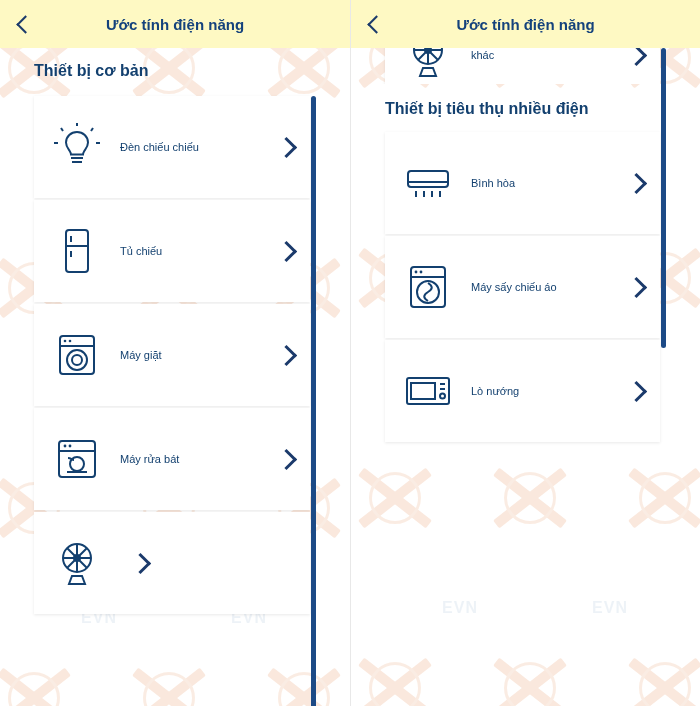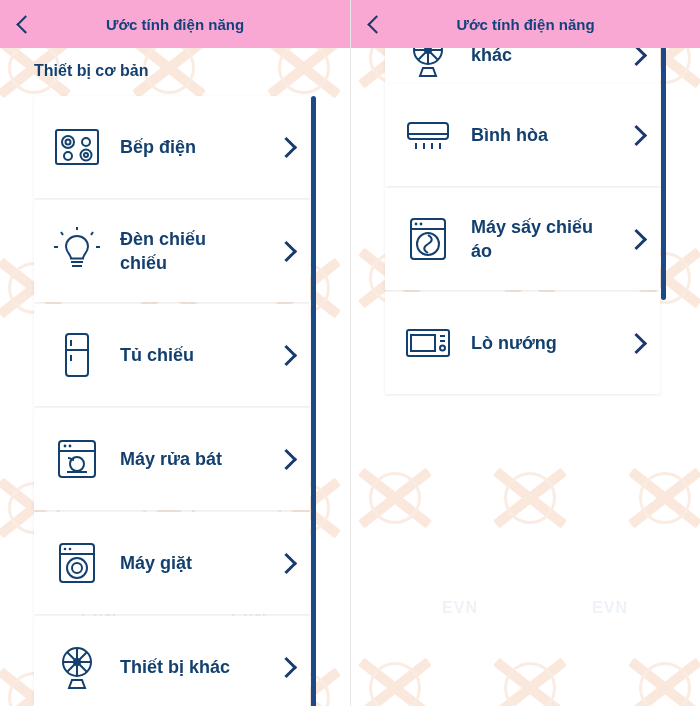--- a/index.html
+++ b/index.html
@@ -64,21 +64,21 @@
     letter-spacing: 1px;
   }
 
   
   .header {
     position: relative;
     z-index: 3;
     height: 48px;
     display: flex;
     align-items: center;
-    background: #f9a8d4;
+    background: #fef9c3;
   }
   .back-btn {
     width: 46px; height: 46px;
     display: flex; align-items: center; justify-content: center;
     cursor: pointer;
   }
   .chev-back {
     width: 13px; height: 13px;
     border-left: 2px solid #1b3a6b;
     border-bottom: 2px solid #1b3a6b;
@@ -127,22 +127,22 @@
   .card-icon {
     width: 86px;
     min-width: 86px;
     height: 100%;
     display: flex;
     align-items: center;
     justify-content: center;
   }
   .card-label {
     flex: 1;
-    font-size: 18px;
-    font-weight: bold;
+    font-size: 11px;
+    font-weight: normal;
     color: #13406f;
     line-height: 1.35;
     padding-right: 8px;
   }
   .card-chevron {
     width: 44px;
     display: flex;
     align-items: center;
     justify-content: center;
   }
@@ -260,37 +260,20 @@
       </div>
       <div class="header-title">Ước tính điện năng</div>
     </div>
 
     <div class="content">
       <div class="section-title">Thiết bị cơ bản</div>
 
       <div class="list">
         <div class="scroll-rail" style="top:0; height:614px;"></div>
 
-        <div class="card">
-          <div class="card-icon">
-            <svg width="50" height="50" viewBox="0 0 50 50" fill="none" stroke="#13406f" stroke-width="2">
-              <rect x="4" y="8" width="42" height="34" rx="2"></rect>
-              <circle cx="16" cy="20" r="6"></circle>
-                <circle cx="16" cy="20" r="2.5"></circle>
-              <circle cx="34" cy="20" r="4"></circle>
-              <circle cx="16" cy="34" r="4"></circle>
-              <circle cx="34" cy="33" r="5.5"></circle>
-                <circle cx="34" cy="33" r="2"></circle>
-            </svg>
-          </div>
-          <div class="card-label">Bếp điện</div>
-          <div class="card-chevron">
-              <span class="chev-right"></span>
-            </div>
-        </div>
 
         <div class="card">
           <div class="card-icon">
             <svg width="50" height="50" viewBox="0 0 50 50" fill="none" stroke="#13406f" stroke-width="2">
               <path d="M25 10c-6 0-11 4.6-11 10.6 0 4.2 2.4 6.6 3.8 8.6.9 1.3 1.2 2 1.2 3.2h12c0-1.2.3-1.9 1.2-3.2 1.4-2 3.8-4.4 3.8-8.6C36 14.6 31 10 25 10z"></path>
               <line x1="19" y1="36" x2="31" y2="36"></line>
               <line x1="20" y1="40" x2="30" y2="40"></line>
               <line x1="25" y1="4" x2="25" y2="1" stroke-width="2"></line>
               <line x1="11" y1="9" x2="9" y2="6"></line>
               <line x1="39" y1="9" x2="41" y2="6"></line>
@@ -315,62 +298,61 @@
           </div>
           <div class="card-label">Tủ chiếu</div>
           <div class="card-chevron">
               <span class="chev-right"></span>
             </div>
         </div>
 
         <div class="card">
           <div class="card-icon">
             <svg width="50" height="50" viewBox="0 0 50 50" fill="none" stroke="#13406f" stroke-width="2">
+              <rect x="8" y="6" width="34" height="38" rx="3"></rect>
+              <line x1="8" y1="16" x2="42" y2="16"></line>
+              <circle cx="13" cy="11" r="1.3" fill="#13406f" stroke="none"></circle>
+              <circle cx="18" cy="11" r="1.3" fill="#13406f" stroke="none"></circle>
+              <circle cx="25" cy="30" r="10"></circle>
+              <circle cx="25" cy="30" r="5"></circle>
+            </svg>
+          </div>
+          <div class="card-label">Máy giặt</div>
+          <div class="card-chevron">
+              <span class="chev-right"></span>
+            </div>
+        </div>
+
+        <div class="card">
+          <div class="card-icon">
+            <svg width="50" height="50" viewBox="0 0 50 50" fill="none" stroke="#13406f" stroke-width="2">
               <rect x="7" y="7" width="36" height="36" rx="3"></rect>
               <line x1="7" y1="17" x2="43" y2="17"></line>
               <circle cx="13" cy="12" r="1.4" fill="#13406f" stroke="none"></circle>
               <circle cx="18" cy="12" r="1.4" fill="#13406f" stroke="none"></circle>
               <circle cx="25" cy="30" r="7"></circle>
               <path d="M15 38h20"></path>
               <path d="M16 24c3 0 4 2 6 2"></path>
             </svg>
           </div>
           <div class="card-label">Máy rửa bát</div>
           <div class="card-chevron">
               <span class="chev-right"></span>
             </div>
         </div>
 
         <div class="card">
           <div class="card-icon">
             <svg width="50" height="50" viewBox="0 0 50 50" fill="none" stroke="#13406f" stroke-width="2">
-              <rect x="8" y="6" width="34" height="38" rx="3"></rect>
-              <line x1="8" y1="16" x2="42" y2="16"></line>
-              <circle cx="13" cy="11" r="1.3" fill="#13406f" stroke="none"></circle>
-              <circle cx="18" cy="11" r="1.3" fill="#13406f" stroke="none"></circle>
-              <circle cx="25" cy="30" r="10"></circle>
-              <circle cx="25" cy="30" r="5"></circle>
-            </svg>
-          </div>
-          <div class="card-label">Máy giặt</div>
-          <div class="card-chevron">
-              <span class="chev-right"></span>
-            </div>
-        </div>
-
-        <div class="card">
-          <div class="card-icon">
-            <svg width="50" height="50" viewBox="0 0 50 50" fill="none" stroke="#13406f" stroke-width="2">
               <circle cx="25" cy="20" r="14"></circle>
               <circle cx="25" cy="20" r="3"></circle>
               <path d="M25 6v28M11 20h28M15 10l20 20M35 10L15 30"></path>
               <path d="M20 38h10l3 8H17z"></path>
             </svg>
           </div>
-          <div class="card-label">Thiết bị khác</div>
           <div class="card-chevron">
               <span class="chev-right"></span>
             </div>
         </div>
       </div>
     </div>
   </div>
 
   <div class="panel right">
     <div class="watermark">
@@ -472,20 +454,21 @@
               <path d="M20 38h10l3 8H17z"></path>
             </svg>
           </div>
           <div class="card-label">khác</div>
           <div class="card-chevron">
               <span class="chev-right"></span>
             </div>
         </div>
       </div>
 
+      <div class="section-title right-pad">Thiết bị tiêu thụ nhiều điện</div>
 
       <div class="list">
         <div class="scroll-rail" style="top:-84px; height:300px;"></div>
 
         <div class="card">
           <div class="card-icon">
             <svg width="52" height="52" viewBox="0 0 52 52" fill="none" stroke="#13406f" stroke-width="2">
               <rect x="6" y="14" width="40" height="16" rx="3"></rect>
               <line x1="6" y1="25" x2="46" y2="25"></line>
               <line x1="14" y1="34" x2="14" y2="40"></line>

